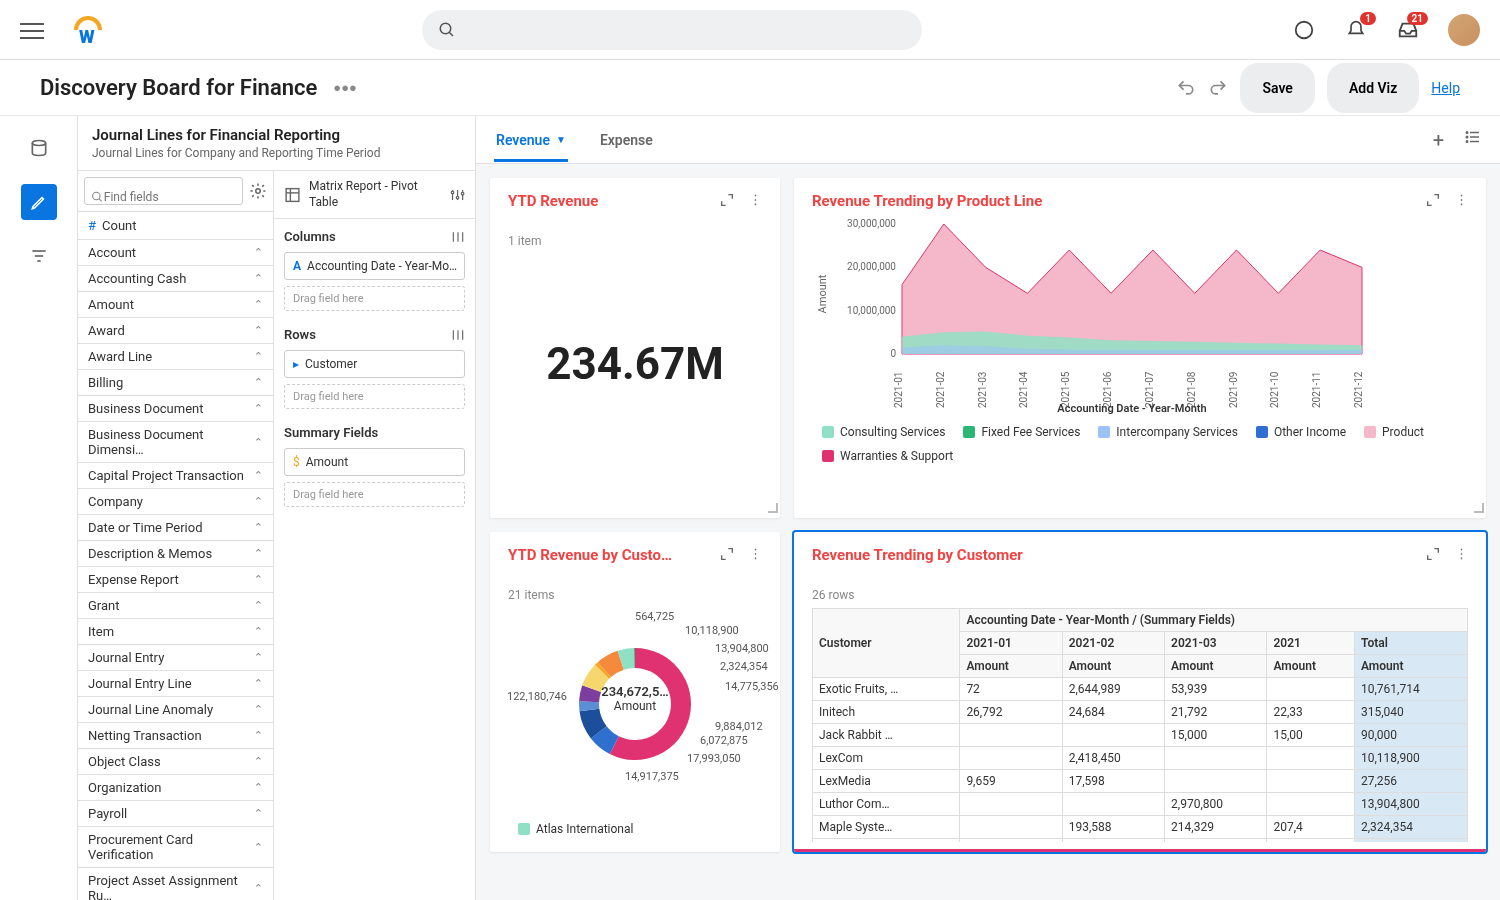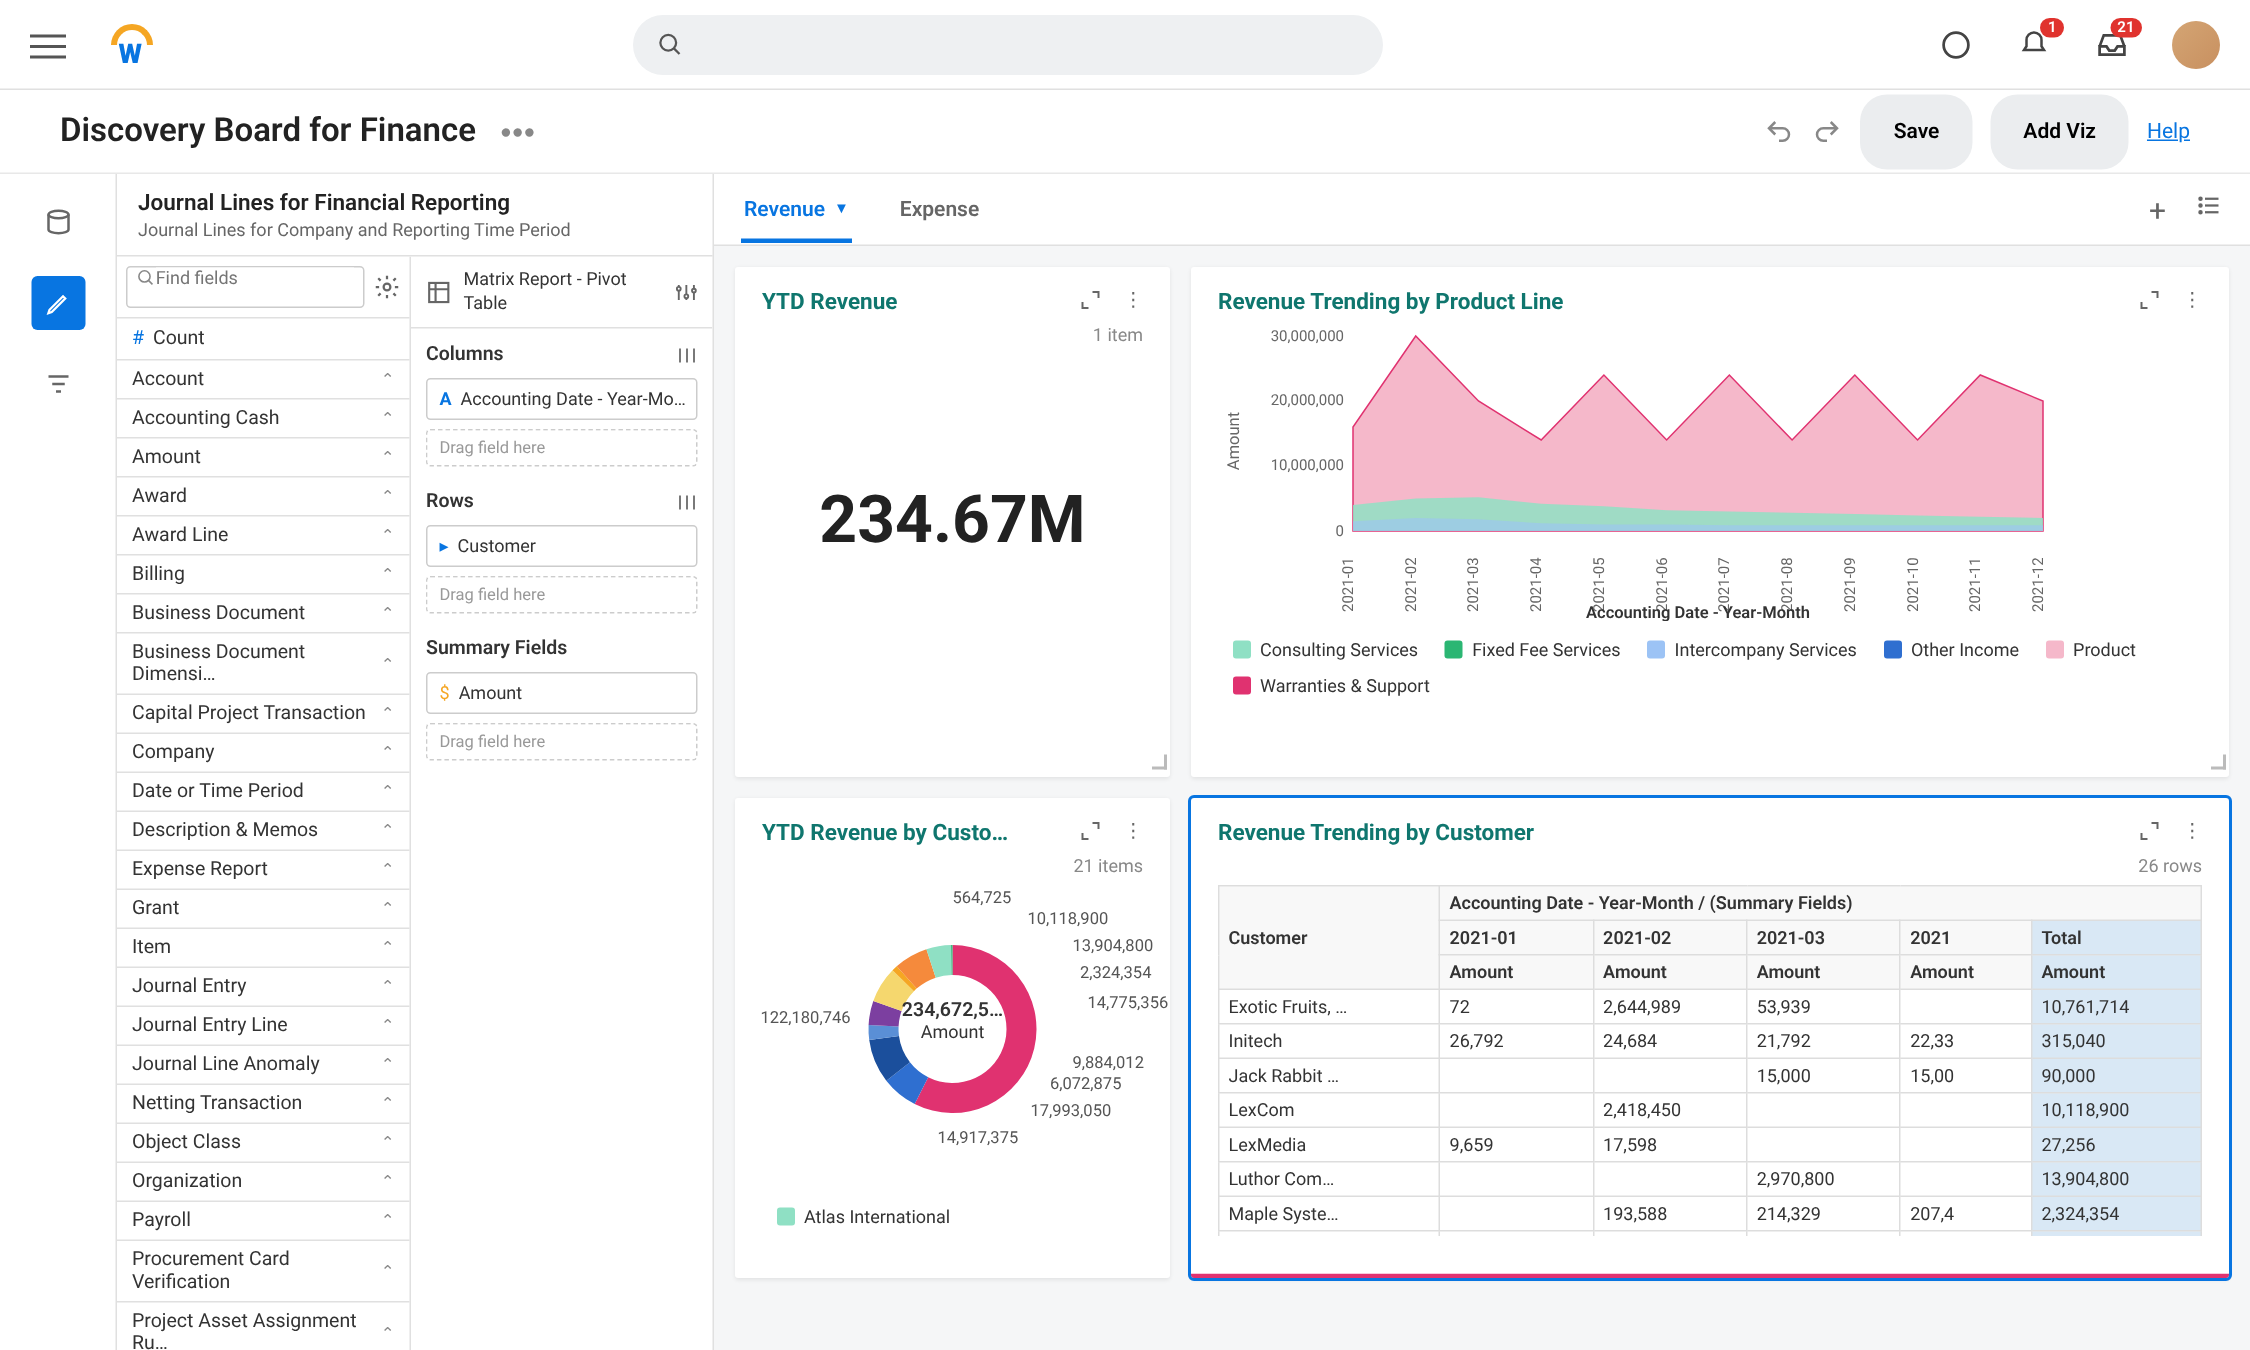--- a/index.html
+++ b/index.html
@@ -28,43 +28,43 @@
 .rail{width:78px;border-right:1px solid #e0e0e0;display:flex;flex-direction:column;align-items:center;padding-top:14px;gap:18px}
 .rail-btn{width:36px;height:36px;display:flex;align-items:center;justify-content:center;border-radius:4px;cursor:pointer;color:#666}
 .rail-btn.active{background:#0875e1;color:#fff}
 .side-panel{width:398px;border-right:1px solid #e0e0e0;display:flex;flex-direction:column}
 .sp-header{padding:10px 14px;border-bottom:1px solid #e0e0e0}
 .sp-title{font-size:15px;font-weight:600;color:#222}
 .sp-sub{font-size:12px;color:#666;margin-top:2px}
 .sp-body{display:flex;flex:1;overflow:hidden}
 .fields-col{width:196px;border-right:1px solid #e0e0e0;overflow-y:auto;display:flex;flex-direction:column}
 .find-row{display:flex;align-items:center;padding:6px;gap:6px;border-bottom:1px solid #e0e0e0}
-.find-input{flex:1;height:28px;border:1px solid #ccc;border-radius:3px;display:flex;align-items:flex-start;padding:0 6px}
+.find-input{flex:1;height:28px;border:1px solid #ccc;border-radius:3px;display:flex;align-items:flex-end;padding:0 6px}
 .find-input input{border:none;outline:none;width:100%;font-size:12px}
 .count-row{display:flex;align-items:center;padding:6px 10px;border-bottom:1px solid #e0e0e0;font-size:13px;gap:6px;color:#333}
 .field-group{border-bottom:1px solid #e0e0e0;padding:5px 10px;display:flex;align-items:center;justify-content:space-between;font-size:13px;cursor:pointer;color:#333}
 .chev{color:#888;font-size:11px}
 .config-col{flex:1;overflow-y:auto;padding:0}
 .cfg-head{display:flex;align-items:center;padding:8px 10px;border-bottom:1px solid #e0e0e0;gap:8px}
 .cfg-head-txt{font-size:12px;line-height:1.3}
 .cfg-section{padding:10px 10px 6px}
 .cfg-label{font-size:13px;font-weight:600;margin-bottom:8px;display:flex;justify-content:space-between;align-items:center}
 .chip{border:1px solid #ccc;border-radius:3px;padding:6px 8px;font-size:12px;display:flex;align-items:center;gap:6px;background:#fff;margin-bottom:6px;white-space:nowrap;overflow:hidden;text-overflow:ellipsis}
 .drop-zone{border:1px dashed #ccc;border-radius:3px;padding:5px 8px;font-size:11px;color:#999}
 .canvas{flex:1;background:#f5f6f7;overflow:auto;position:relative}
 .tab-row{height:48px;background:#fff;display:flex;align-items:center;padding:0 18px;border-bottom:1px solid #e0e0e0;gap:30px}
 .tab{font-size:14px;font-weight:600;color:#666;padding:14px 2px;cursor:pointer;display:flex;align-items:center;gap:6px}
 .tab.active{color:#0875e1;border-bottom:3px solid #0875e1;padding-bottom:11px}
 .tab-right{margin-left:auto;display:flex;gap:20px;color:#666}
 .grid{display:grid;grid-template-columns:290px 1fr;gap:14px;padding:14px}
 .card{background:#fff;border-radius:2px;box-shadow:0 1px 3px rgba(0,0,0,0.08);padding:14px 18px;position:relative;border-bottom:3px solid transparent}
-.card-title{font-size:15px;font-weight:700;color:#0f766e;margin-bottom:4px}
+.card-title{font-size:15px;font-weight:700;color:#ef4444;margin-bottom:4px}
 .card-top{display:flex;justify-content:space-between;align-items:flex-start}
 .card-icons{display:flex;gap:14px;color:#666}
-.items-txt{text-align:right;font-size:12px;color:#888;margin-top:2px}
+.items-txt{text-align:left;font-size:12px;color:#888;margin-top:20px}
 .big-num{font-size:44px;font-weight:700;color:#222;text-align:center;margin-top:90px}
 .card.sel{outline:2px solid #0875e1;border-bottom-color:#e03270}
 .legend{display:flex;flex-wrap:wrap;gap:10px 18px;font-size:12px;margin-top:8px;padding:0 10px}
 .leg-item{display:flex;align-items:center;gap:6px}
 .leg-sw{width:12px;height:12px;border-radius:2px}
 .tbl{width:100%;border-collapse:collapse;font-size:12px;margin-top:6px}
 .tbl th,.tbl td{border:1px solid #ddd;padding:4px 6px;text-align:left;white-space:nowrap}
 .tbl th{background:#f8f8f8;font-weight:600}
 .tbl td.num{text-align:left}
 .tbl .total-col{background:#d9e8f5}

